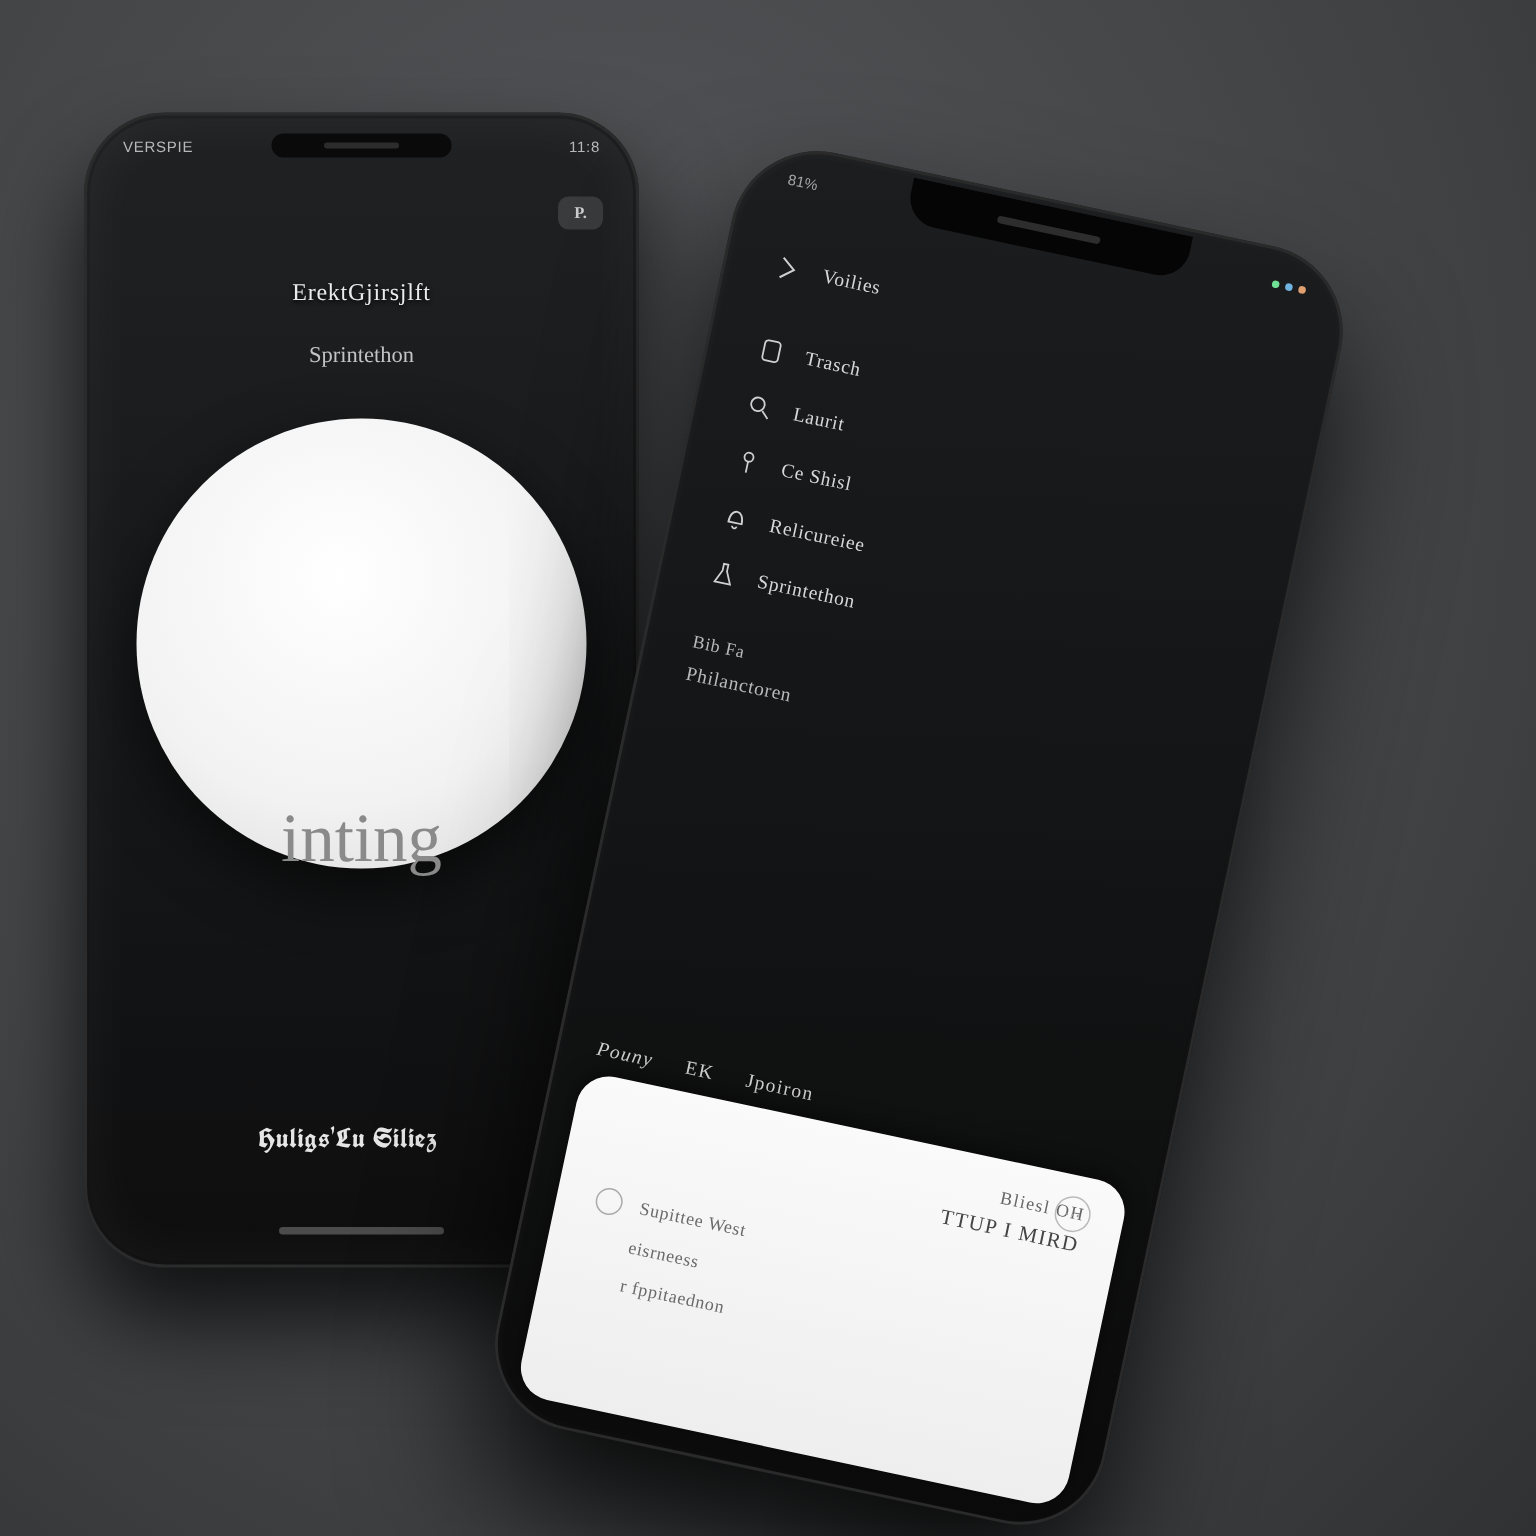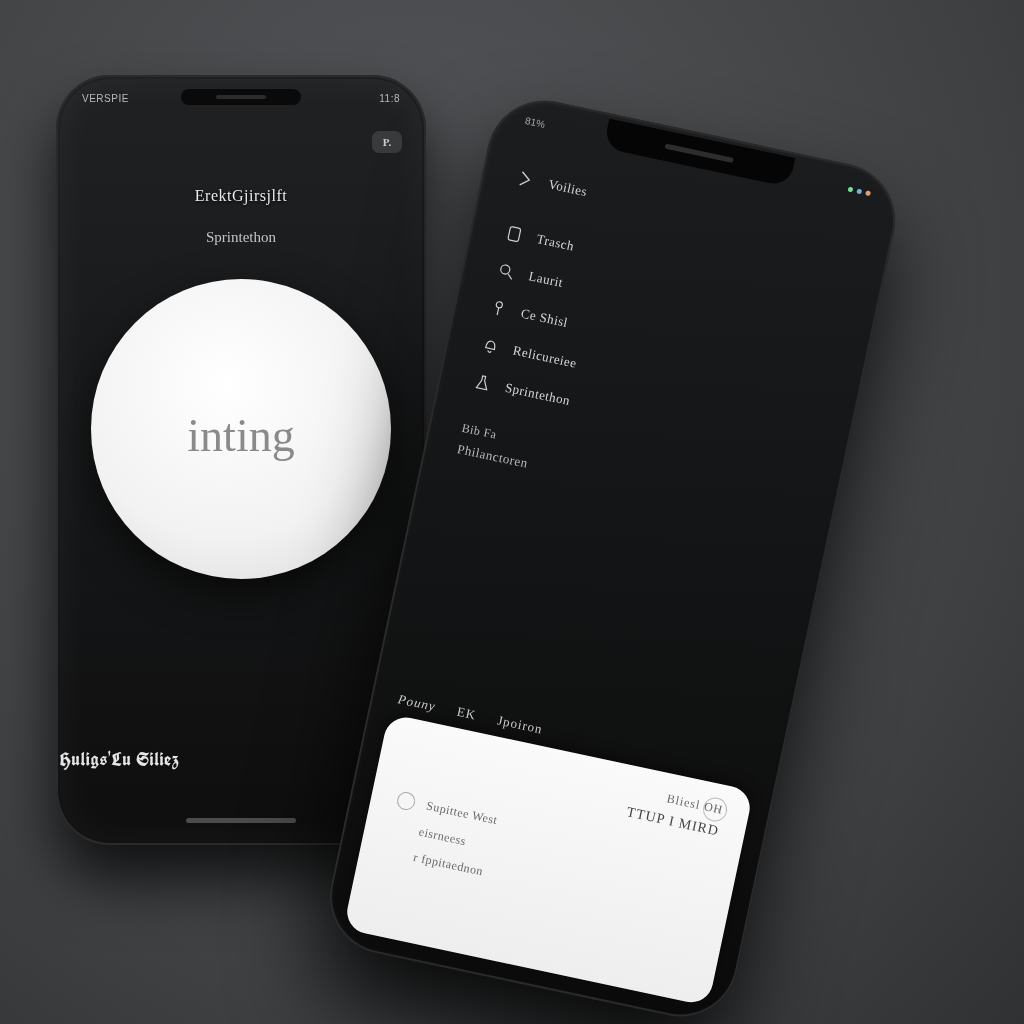--- a/index.html
+++ b/index.html
@@ -76,30 +76,30 @@
     position:absolute;top:150px;left:0;right:0;
     text-align:center;color:#c4c4c4;font-size:15px;
     font-family:"Palatino Linotype","Book Antiqua",Georgia,serif;
   }
   .big-circle{
     position:absolute;top:200px;left:50%;
     transform:translateX(-50%);
     width:300px;height:300px;border-radius:50%;
     background:radial-gradient(circle at 45% 35%, #ffffff 0%, #f2f2f2 60%, #d8d8d8 100%);
     box-shadow:0 15px 40px rgba(0,0,0,.6);
-    display:flex;align-items:center;justify-content:center;
+    display:flex;align-items:flex-end;justify-content:center;
   }
   .big-circle span{
     font-family:"Brush Script MT","Segoe Script",cursive;
     font-size:46px;color:#8a8a8a;
     transform:translateY(6px);
   }
   .p1-footer{
     position:absolute;bottom:70px;left:0;right:18px;
-    text-align:left;color:#e6e6e6;font-size:18px;letter-spacing:.5px;
+    text-align:center;color:#e6e6e6;font-size:18px;letter-spacing:.5px;
     font-family:"Old English Text MT","UnifrakturCook",Georgia,serif;
   }
   .home-bar{
     position:absolute;bottom:18px;left:50%;
     transform:translateX(-50%);
     width:110px;height:5px;border-radius:4px;background:#888;opacity:.5;
   }
 
   
   .phone-right{

